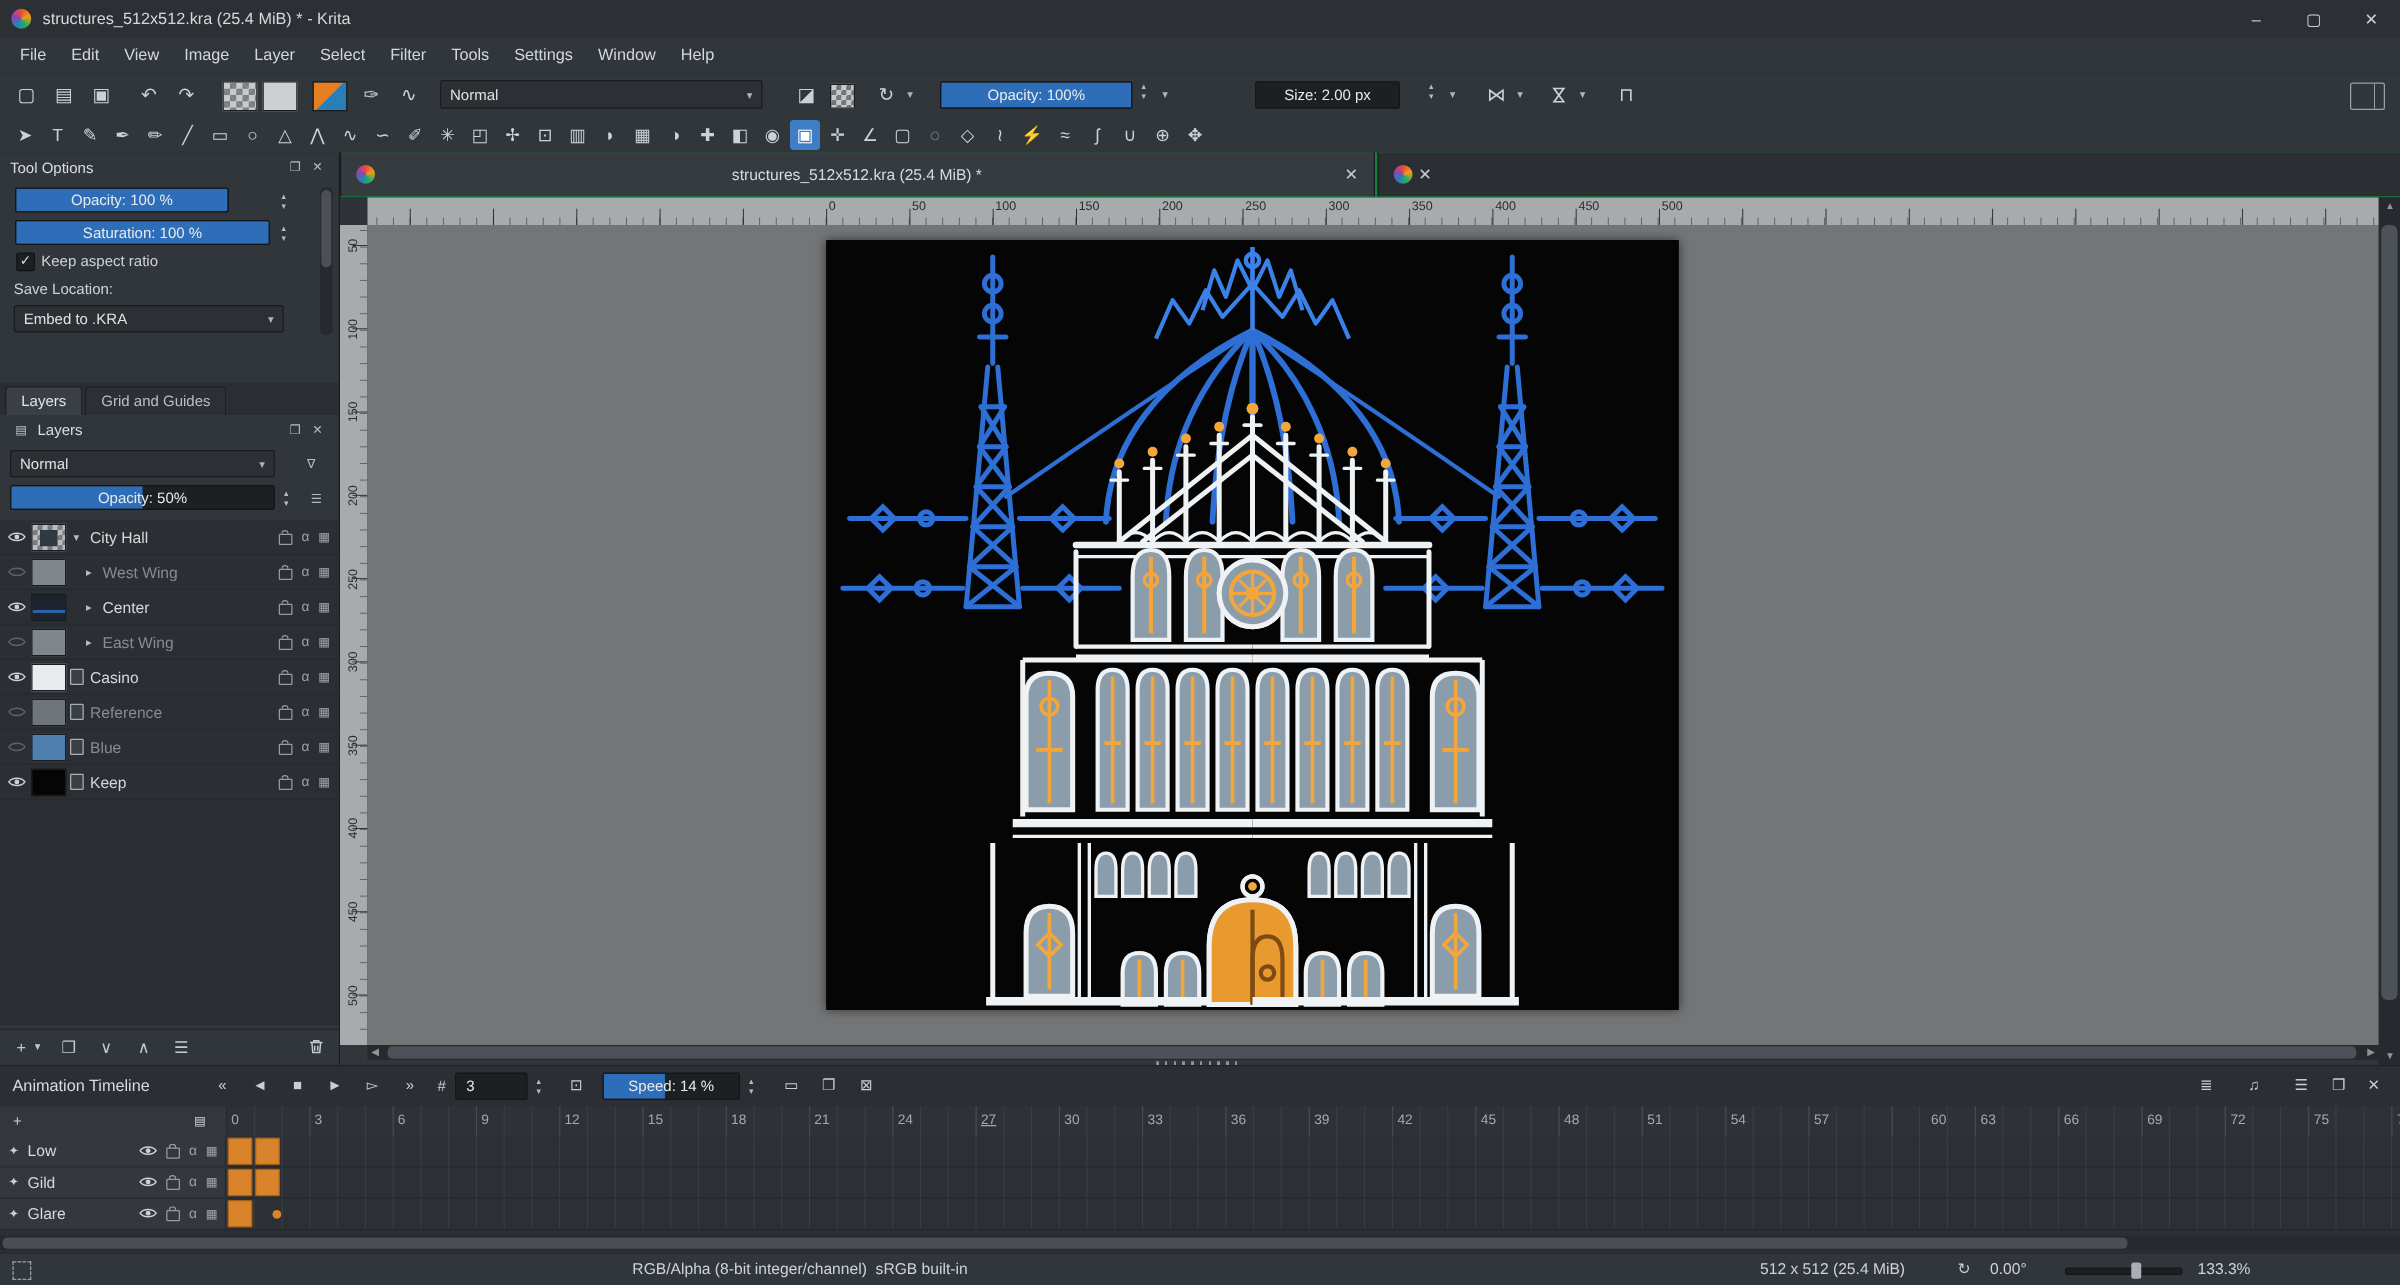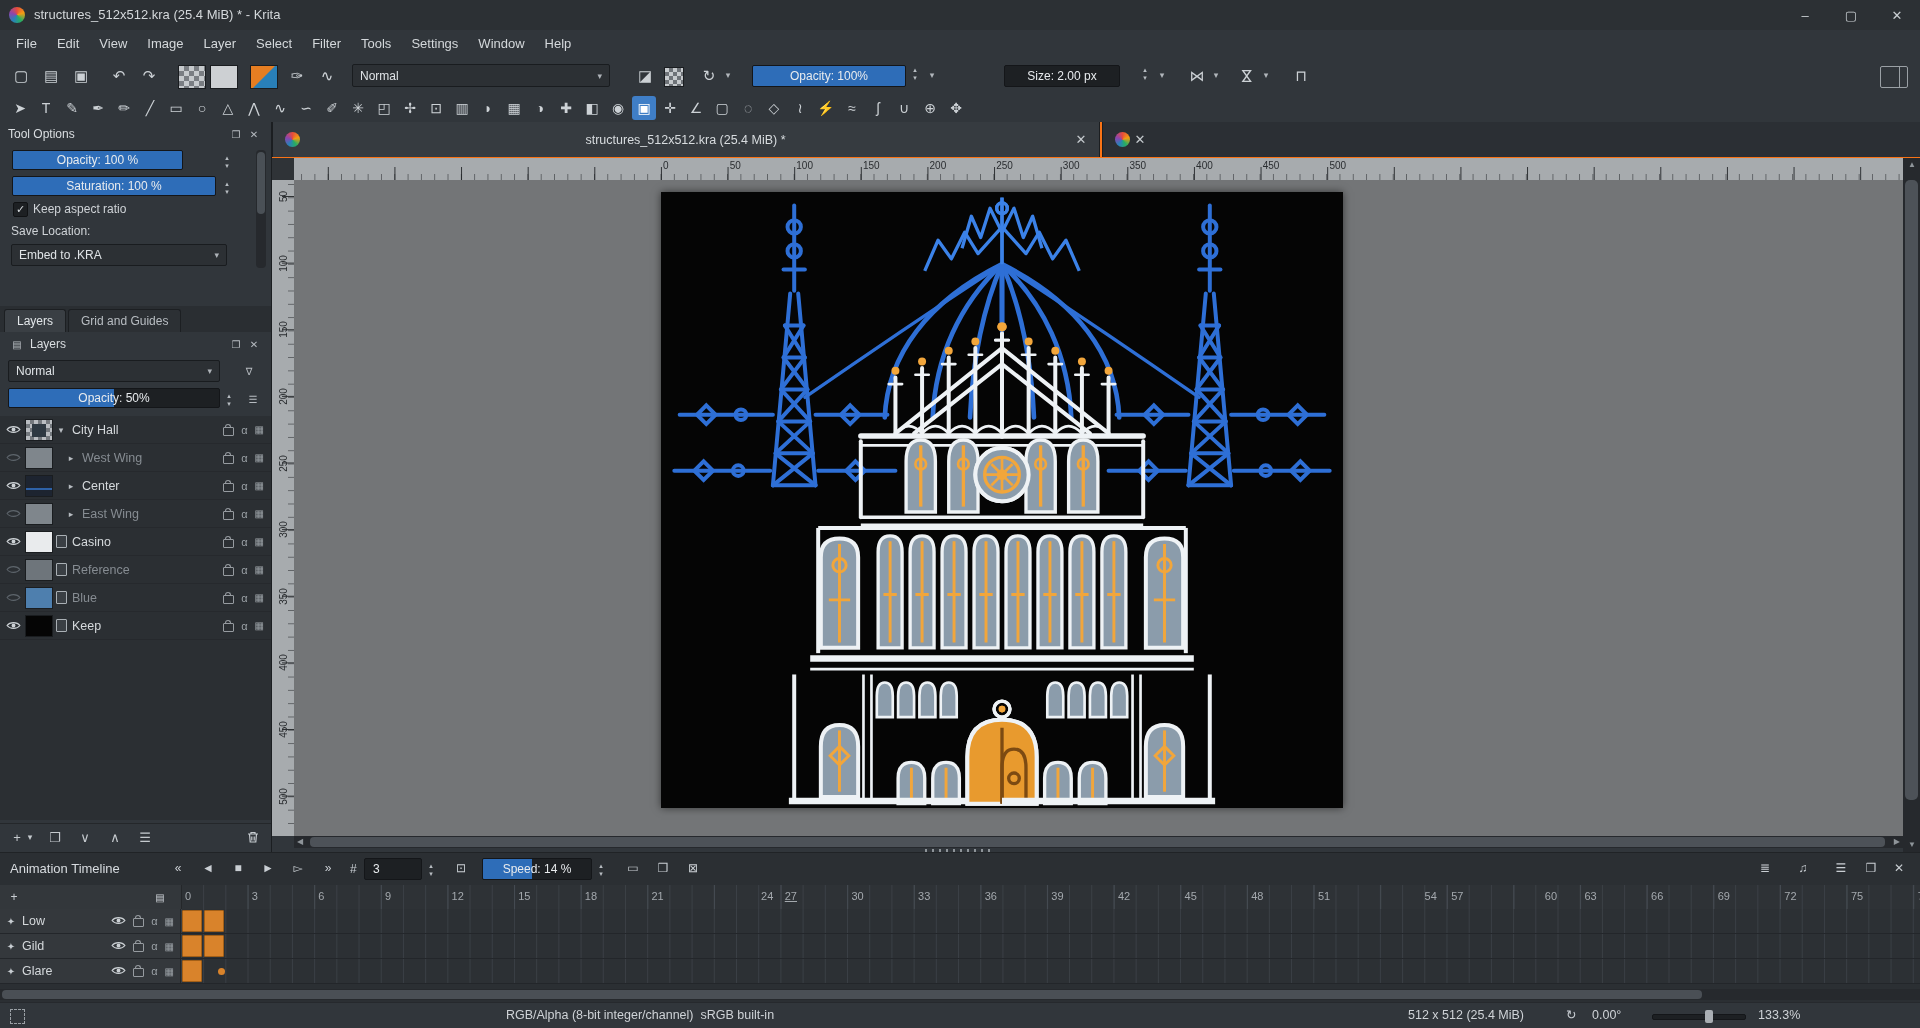--- a/index.html
+++ b/index.html
@@ -63,21 +63,21 @@
   .pg{width:9px;height:11px;border:1px solid #aab0b5;background:#3a3f44;border-radius:1px;margin:0 auto;}
   .lname{font-size:12.5px;color:#d5d9dc;margin-left:5px;flex:1;white-space:nowrap;overflow:hidden;}
   .lrow.dim .lname{color:#868c92;}
   .lrights{display:flex;align-items:center;gap:7px;margin-right:3px;color:#9aa0a5;}
   .ralpha{font-size:11px;color:#9aa0a5;}
   .rgrid{font-size:10px;color:#9aa0a5;}
   .icon-lock{width:9px;height:7px;border:1px solid #969ba0;border-radius:1px;position:relative;margin-top:3px;}
   .icon-lock:before{content:"";position:absolute;top:-4px;left:1px;width:4px;height:3px;border:1px solid #969ba0;border-bottom:none;border-radius:3px 3px 0 0;}
   .bbtn{position:absolute;top:3px;width:22px;height:20px;display:flex;align-items:center;justify-content:center;color:#c5cace;font-size:13px;}
   
-  #tabbar{position:absolute;left:272px;top:122px;width:1648px;height:36px;background:#f97316;border-bottom:1px solid #1b1e21;}
+  #tabbar{position:absolute;left:272px;top:122px;width:1648px;height:36px;background:#15803d;border-bottom:1px solid #1b1e21;}
   .doctab{position:absolute;top:0;height:35px;display:flex;align-items:center;border-right:1px solid #1b1e21;border-left:1px solid #1b1e21;}
   .doctab .dt-title{flex:1;text-align:center;font-size:12.5px;white-space:nowrap;overflow:hidden;}
   .doctab .dt-close{width:20px;text-align:center;color:#c5cace;font-size:13px;margin-right:8px;}
   
   #ruler-corner{position:absolute;left:272px;top:158px;width:22px;height:22px;background:#2f3337;}
   #hruler{position:absolute;left:294px;top:158px;width:1609px;height:22px;background:#a7abae;overflow:hidden;
     background-image:linear-gradient(90deg,rgba(25,28,31,.85) 0 1px,transparent 1px),linear-gradient(90deg,rgba(35,38,41,.55) 0 1px,transparent 1px);
     background-size:66.64px 13px,13.328px 6px;background-repeat:repeat-x,repeat-x;background-position:33.8px 100%,7.1px 100%;}
   .hlab{position:absolute;top:2px;font-size:10px;color:#2a2d30;}
   #vruler{position:absolute;left:272px;top:180px;width:22px;height:656px;background:#a7abae;overflow:hidden;
@@ -670,31 +670,31 @@
         <div class="t-btn" style="position:absolute;left:150px;top:1px;width:20px;font-size:10px">▤</div>
       </div>
     <div class="tlab" style="left: 185px;">0</div>
         <div class="tlab" style="left: 251.64px;">3</div>
         <div class="tlab" style="left: 318.28px;">6</div>
         <div class="tlab" style="left: 384.92px;">9</div>
         <div class="tlab" style="left: 451.56px;">12</div>
         <div class="tlab" style="left: 518.199px;">15</div>
         <div class="tlab" style="left: 584.839px;">18</div>
         <div class="tlab" style="left: 651.479px;">21</div>
-        <div class="tlab" style="left: 718.119px; margin-left: 43px;">24</div>
+        <div class="tlab" style="left: 718.119px;">24</div>
         <div class="tlab" style="left: 784.759px; text-decoration: underline;">27</div>
         <div class="tlab" style="left: 851.399px;">30</div>
         <div class="tlab" style="left: 918.039px;">33</div>
         <div class="tlab" style="left: 984.679px;">36</div>
         <div class="tlab" style="left: 1051.32px;">39</div>
         <div class="tlab" style="left: 1117.96px;">42</div>
         <div class="tlab" style="left: 1184.6px;">45</div>
         <div class="tlab" style="left: 1251.24px;">48</div>
         <div class="tlab" style="left: 1317.88px;">51</div>
-        <div class="tlab" style="left: 1384.52px; margin-left: 40px;">54</div>
+        <div class="tlab" style="left: 1384.52px;">54</div>
         <div class="tlab" style="left: 1451.16px;">57</div>
         <div class="tlab" style="left: 1517.8px; padding-left: 27px;">60</div>
         <div class="tlab" style="left: 1584.44px;">63</div>
         <div class="tlab" style="left: 1651.08px;">66</div>
         <div class="tlab" style="left: 1717.72px;">69</div>
         <div class="tlab" style="left: 1784.36px;">72</div>
         <div class="tlab" style="left: 1851px;">75</div>
         <div class="tlab" style="left: 1917.64px;">78</div>
       </div>
     <div id="tl-tracks">

